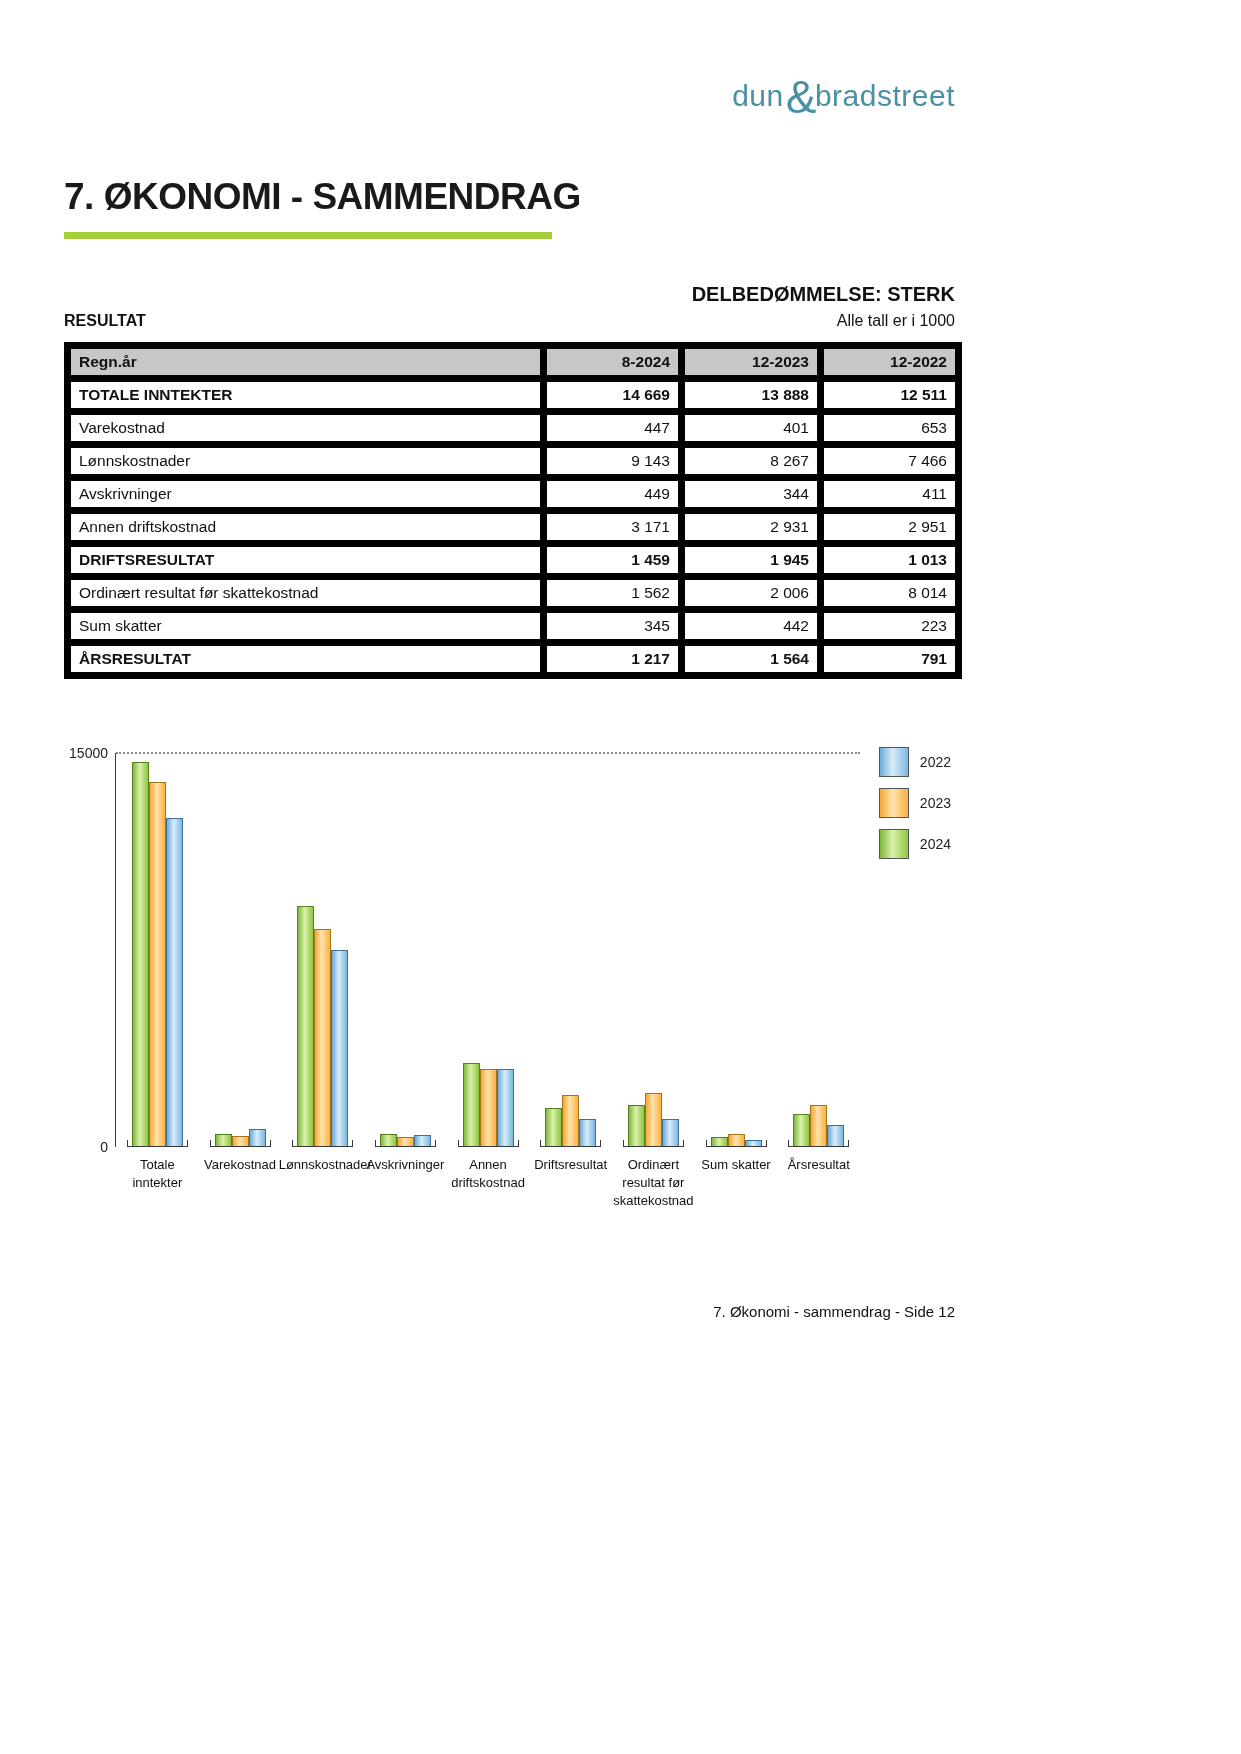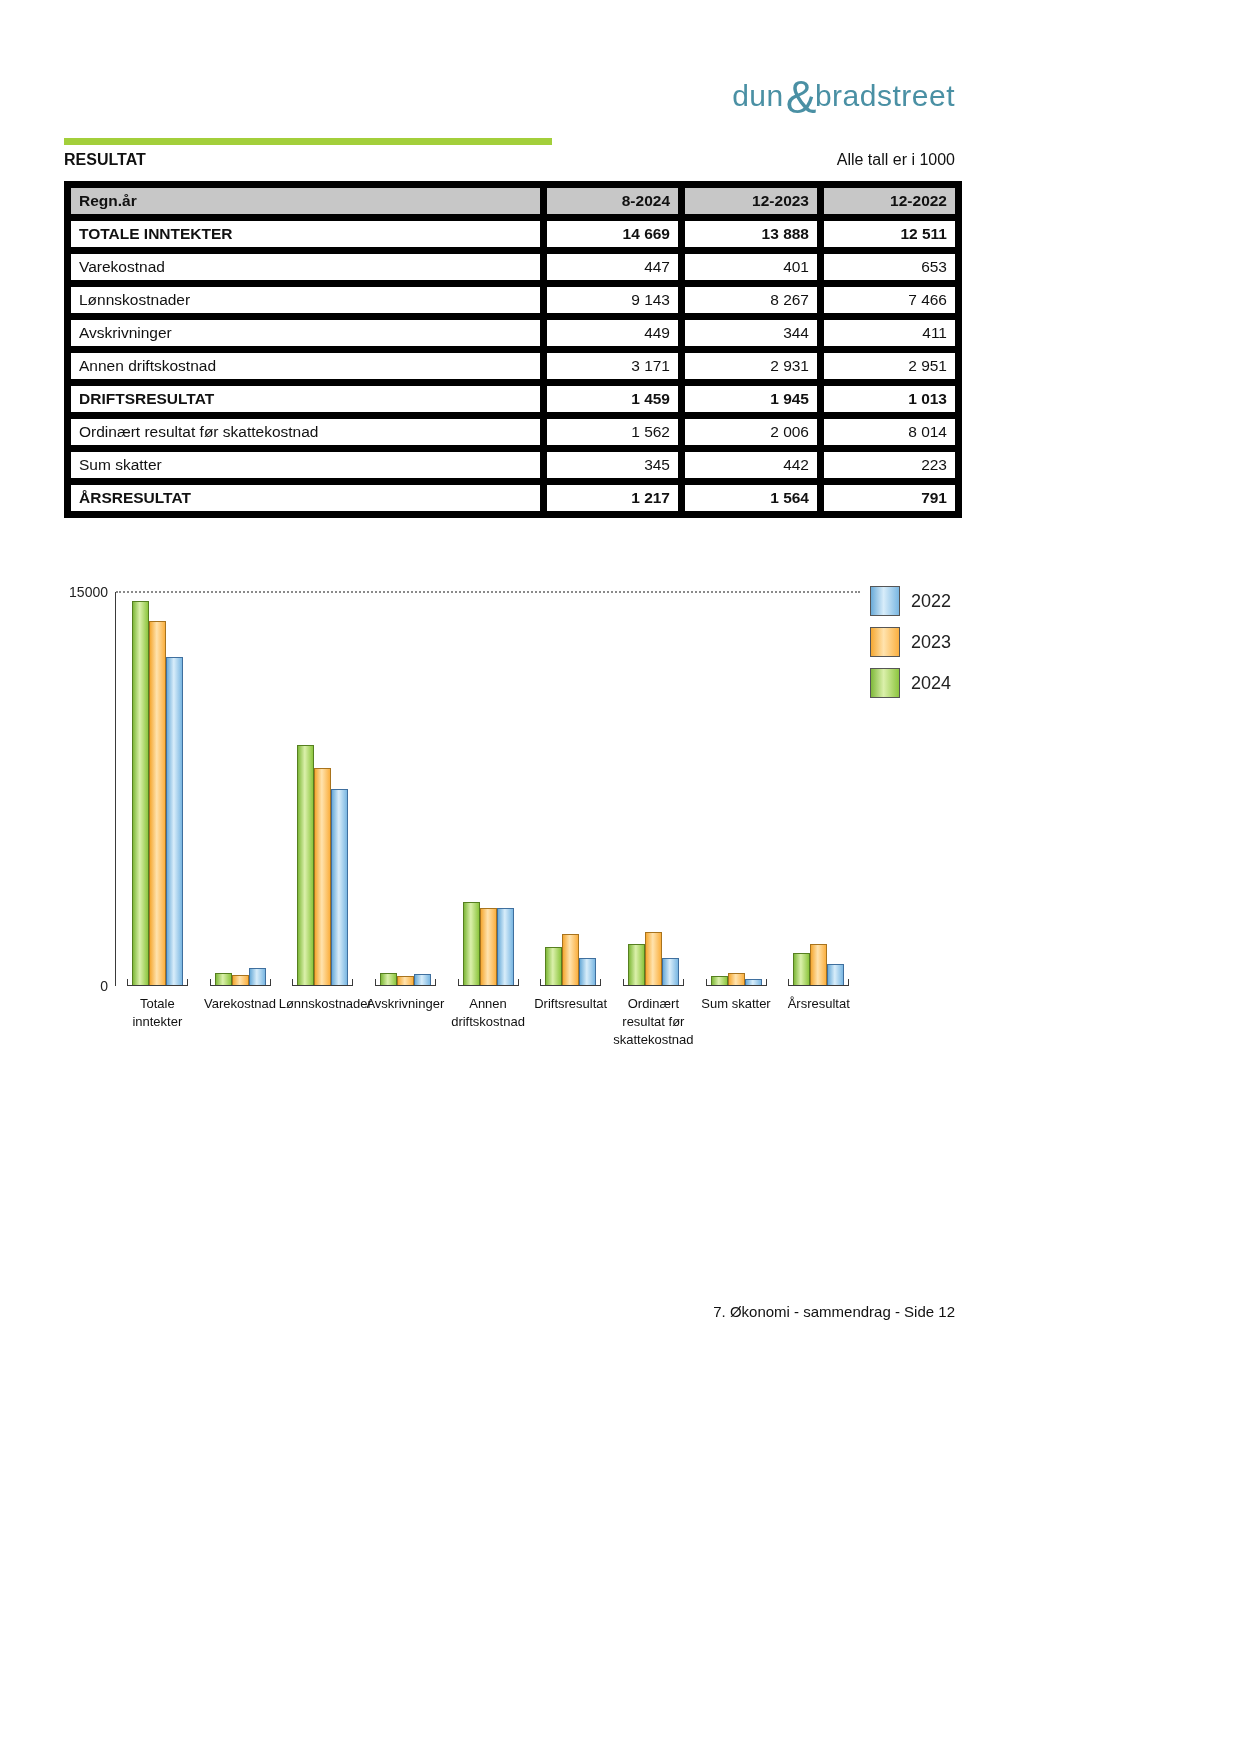--- a/index.html
+++ b/index.html
@@ -47,37 +47,39 @@
   .bars::after { right:0; }
   .bar { width:17px; border:1px solid; border-bottom:none; }
   .green  { background:linear-gradient(90deg,#7fb93a,#dbf0ab 45%,#8dc63f); border-color:#567f20; }
   .orange { background:linear-gradient(90deg,#f5a832,#ffe3ae 45%,#fbb040); border-color:#a8731d; }
   .blue   { background:linear-gradient(90deg,#6aabd8,#d8edfa 45%,#7ab7e2); border-color:#3f6f9e; }
   .cat-label { position:absolute; top:calc(100% + 9px); left:50%; transform:translateX(-50%); width:88px; text-align:center; font-size:13px; line-height:1.4; color:#111; }
 
   .legend { position:absolute; right:4px; top:4px; }
   .legend-item { display:flex; align-items:center; margin-bottom:11px; }
   .legend-swatch { width:30px; height:30px; border:1px solid #555; margin-right:11px; }
-  .legend-label { font-size:18px; color:#222; }
+  .legend-label { font-size:14px; color:#222; }
 
   
   .footer { position:absolute; bottom:90px; right:0; font-size:15px; color:#111;margin-left:45px; }
 </style>
 </head>
 <body>
 
 <div class="page">
   <div class="content">
 
     <div class="logo">
       <span>dun</span><span class="amp">&amp;</span><span>bradstreet</span>
     </div>
 
+    <div class="title">7. ØKONOMI - SAMMENDRAG</div>
     <div class="title-underline"></div>
 
+    <div class="assessment">DELBEDØMMELSE: STERK</div>
 
     <div class="meta-row">
       <span class="left">RESULTAT</span>
       <span class="right">Alle tall er i 1000</span>
     </div>
 
     <table class="fin-table">
       <colgroup>
           <col class="c0">
           <col class="c1">

